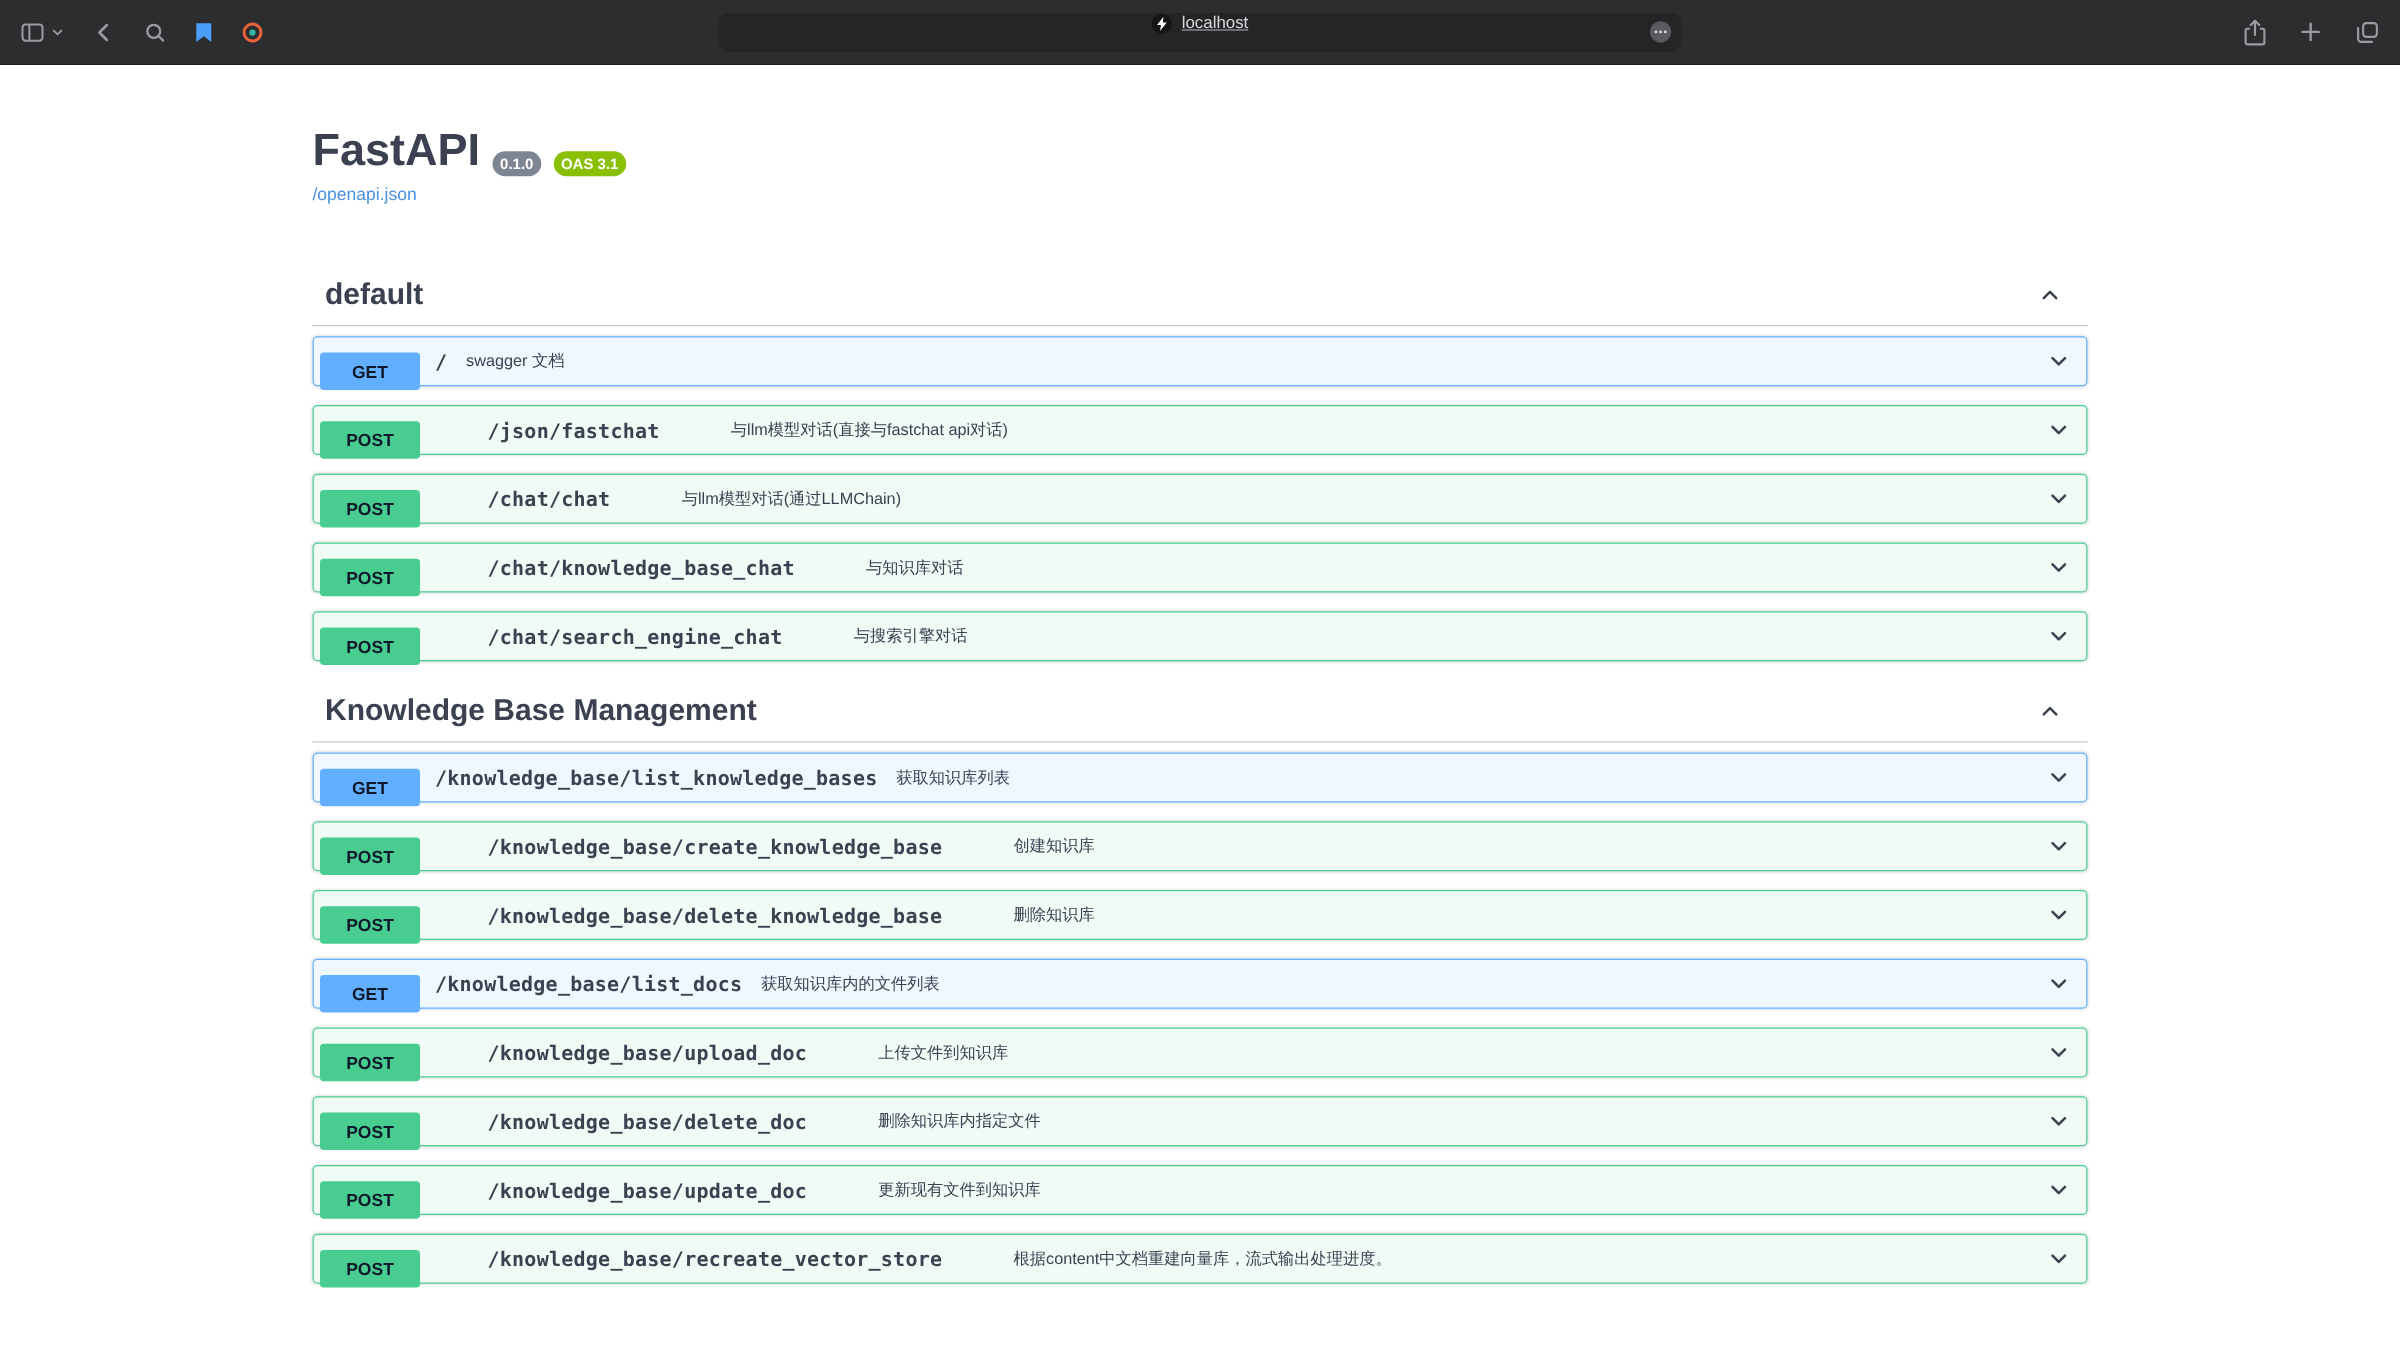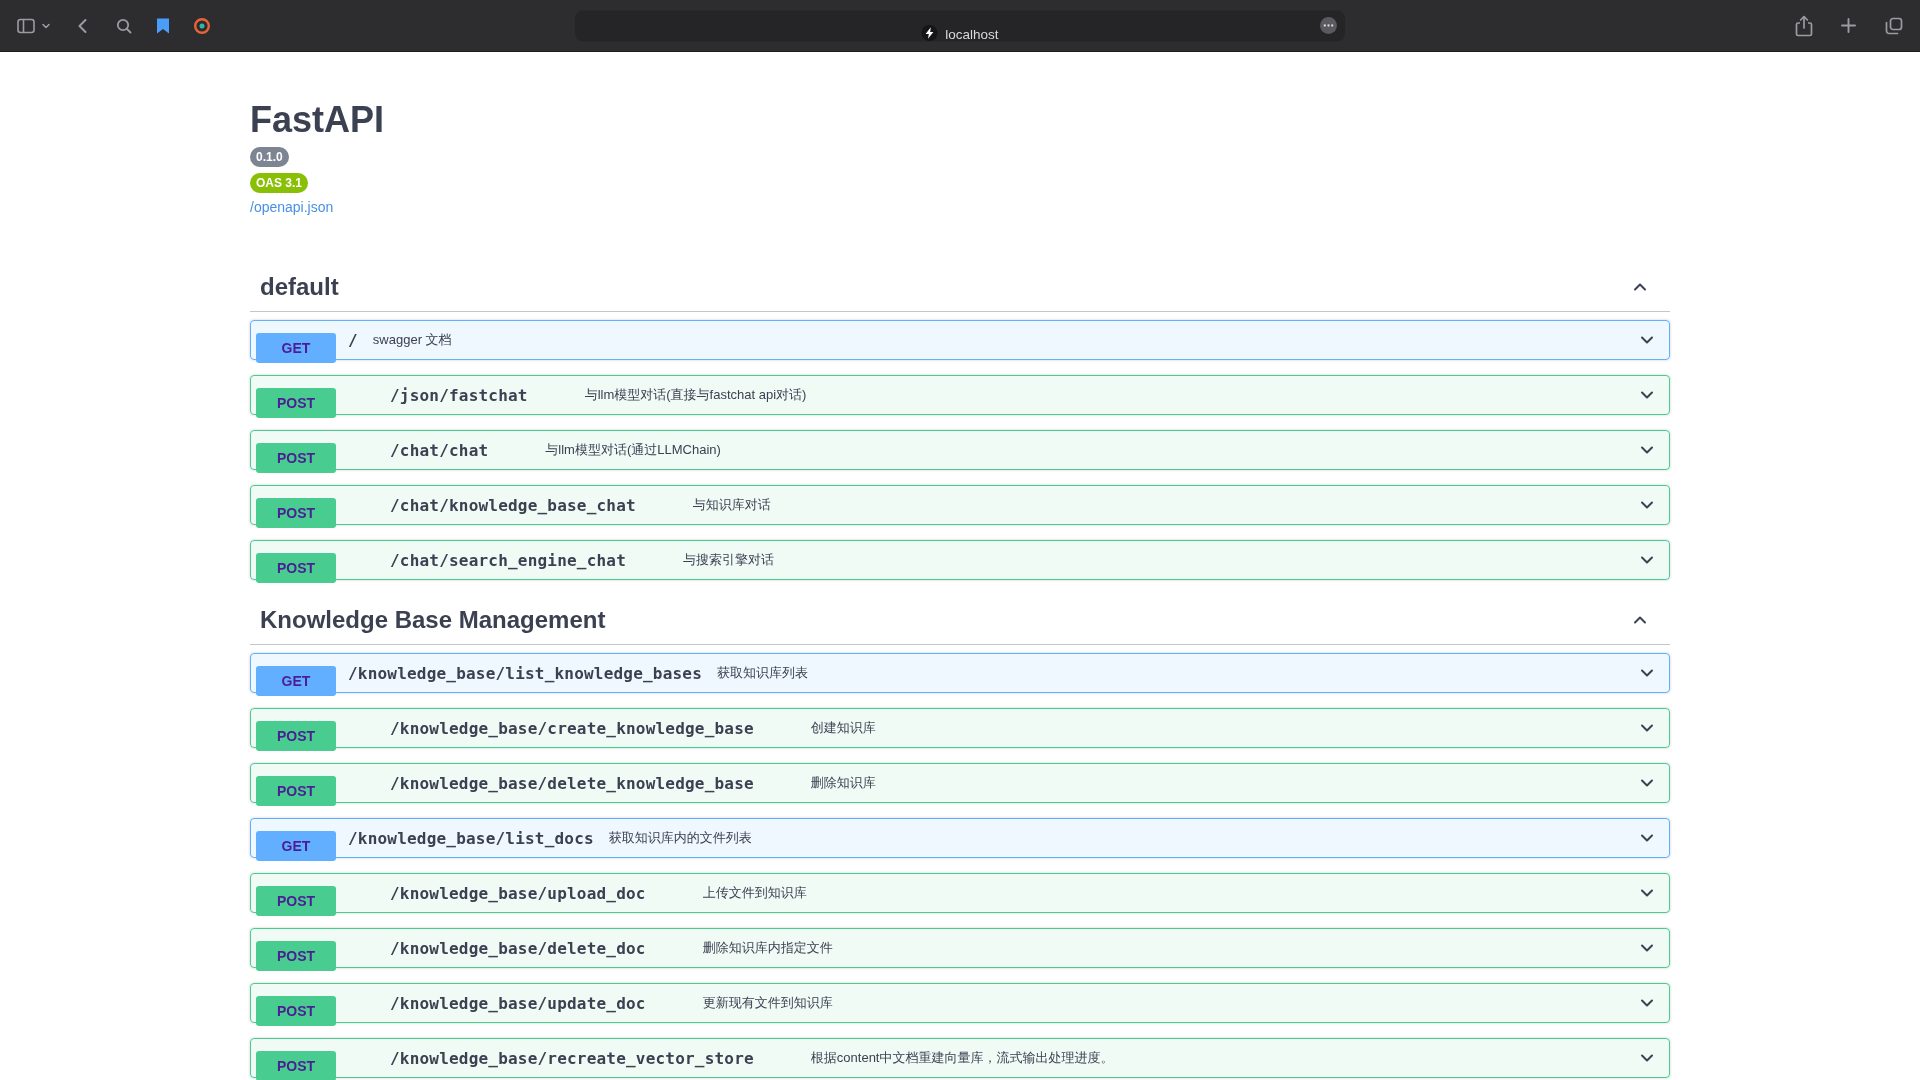--- a/index.html
+++ b/index.html
@@ -26,38 +26,38 @@
     background: none; border: none; color: #9b9ba1;
     display: inline-flex; align-items: center; justify-content: center;
     cursor: pointer; padding: 0;
   }
   .sidebar-cluster { display: flex; align-items: center; gap: 5px; }
   .url-field {
     position: absolute; left: 50%; top: 50%; transform: translate(-50%, -50%);
     width: 770px; height: 31px;
     background: var(--c-urlfield-bg, #252527);
     border-radius: 8px;
-    display: flex; align-items: flex-end; justify-content: center; gap: 7px;
+    display: flex; align-items: flex-start; justify-content: center; gap: 7px;
     cursor: text;
+    text-decoration: underline;
   }
   .url-text { color: #d9d9dd; font-size: 13.5px; }
   .favicon { display: inline-flex; }
   .page-menu {
     position: absolute; right: 7px; top: 50%; transform: translateY(-50%);
     background: none; border: none; padding: 0; cursor: pointer;
     display: inline-flex;
   }
 
   
   .swagger { width: 1420px; margin: 0 auto; padding-top: 46px; color: var(--c-heading, #3b4151); }
   .title {
-    display: flex; align-items: flex-start; 
+    display: flex; align-items: flex-end; gap: 10px;
     font-size: 36px; line-height: 43px; font-weight: 700;
     color: var(--c-heading, #3b4151);
-    flex-direction: column;
   }
   .badge {
     display: inline-block; margin-top: 6px;
     font-size: 12px; line-height: 14px; font-weight: 700;
     color: #ffffff; padding: 3px 6px; border-radius: 20px;
     vertical-align: top;
   }
   .badge.version { background: var(--c-version-badge-bg, #7d8492); }
   .badge.oas     { background: var(--c-oas-badge-bg, #89bf04); }
   .spec-link {
@@ -83,21 +83,21 @@
     border: 1px solid; border-radius: 4px;
     box-shadow: 0 0 3px rgba(0,0,0,0.19);
     padding: 0 12px 0 5px;
     cursor: pointer;
   }
   .opblock.get  { background: var(--c-get-bg,  rgba(97,175,254,0.1));  border-color: var(--c-get,  #61affe); }
   .opblock.post { background: var(--c-post-bg, rgba(73,204,144,0.08)); border-color: var(--c-post, #49cc90); gap: 42px; }
   .method {
     min-width: 80px; text-align: center;
     padding: 7px 0; border-radius: 3px;
-    font-size: 14px; font-weight: 700; color: #4c1d95; margin-top: 16px;
+    font-size: 14px; font-weight: 700; color: #0f172a; margin-top: 16px;
   }
   .opblock.get  .method { background: var(--c-get,  #61affe); }
   .opblock.post .method { background: var(--c-post, #49cc90); }
   .path {
     margin-left: 12px;
     font-family: "DejaVu Sans Mono", "Liberation Mono", monospace;
     font-size: 16px; font-weight: 700; color: var(--c-heading, #3b4151);
     letter-spacing: 0.2px;
   }
   .desc { margin-left: 15px; font-size: 13px; color: var(--c-heading, #3b4151); }

